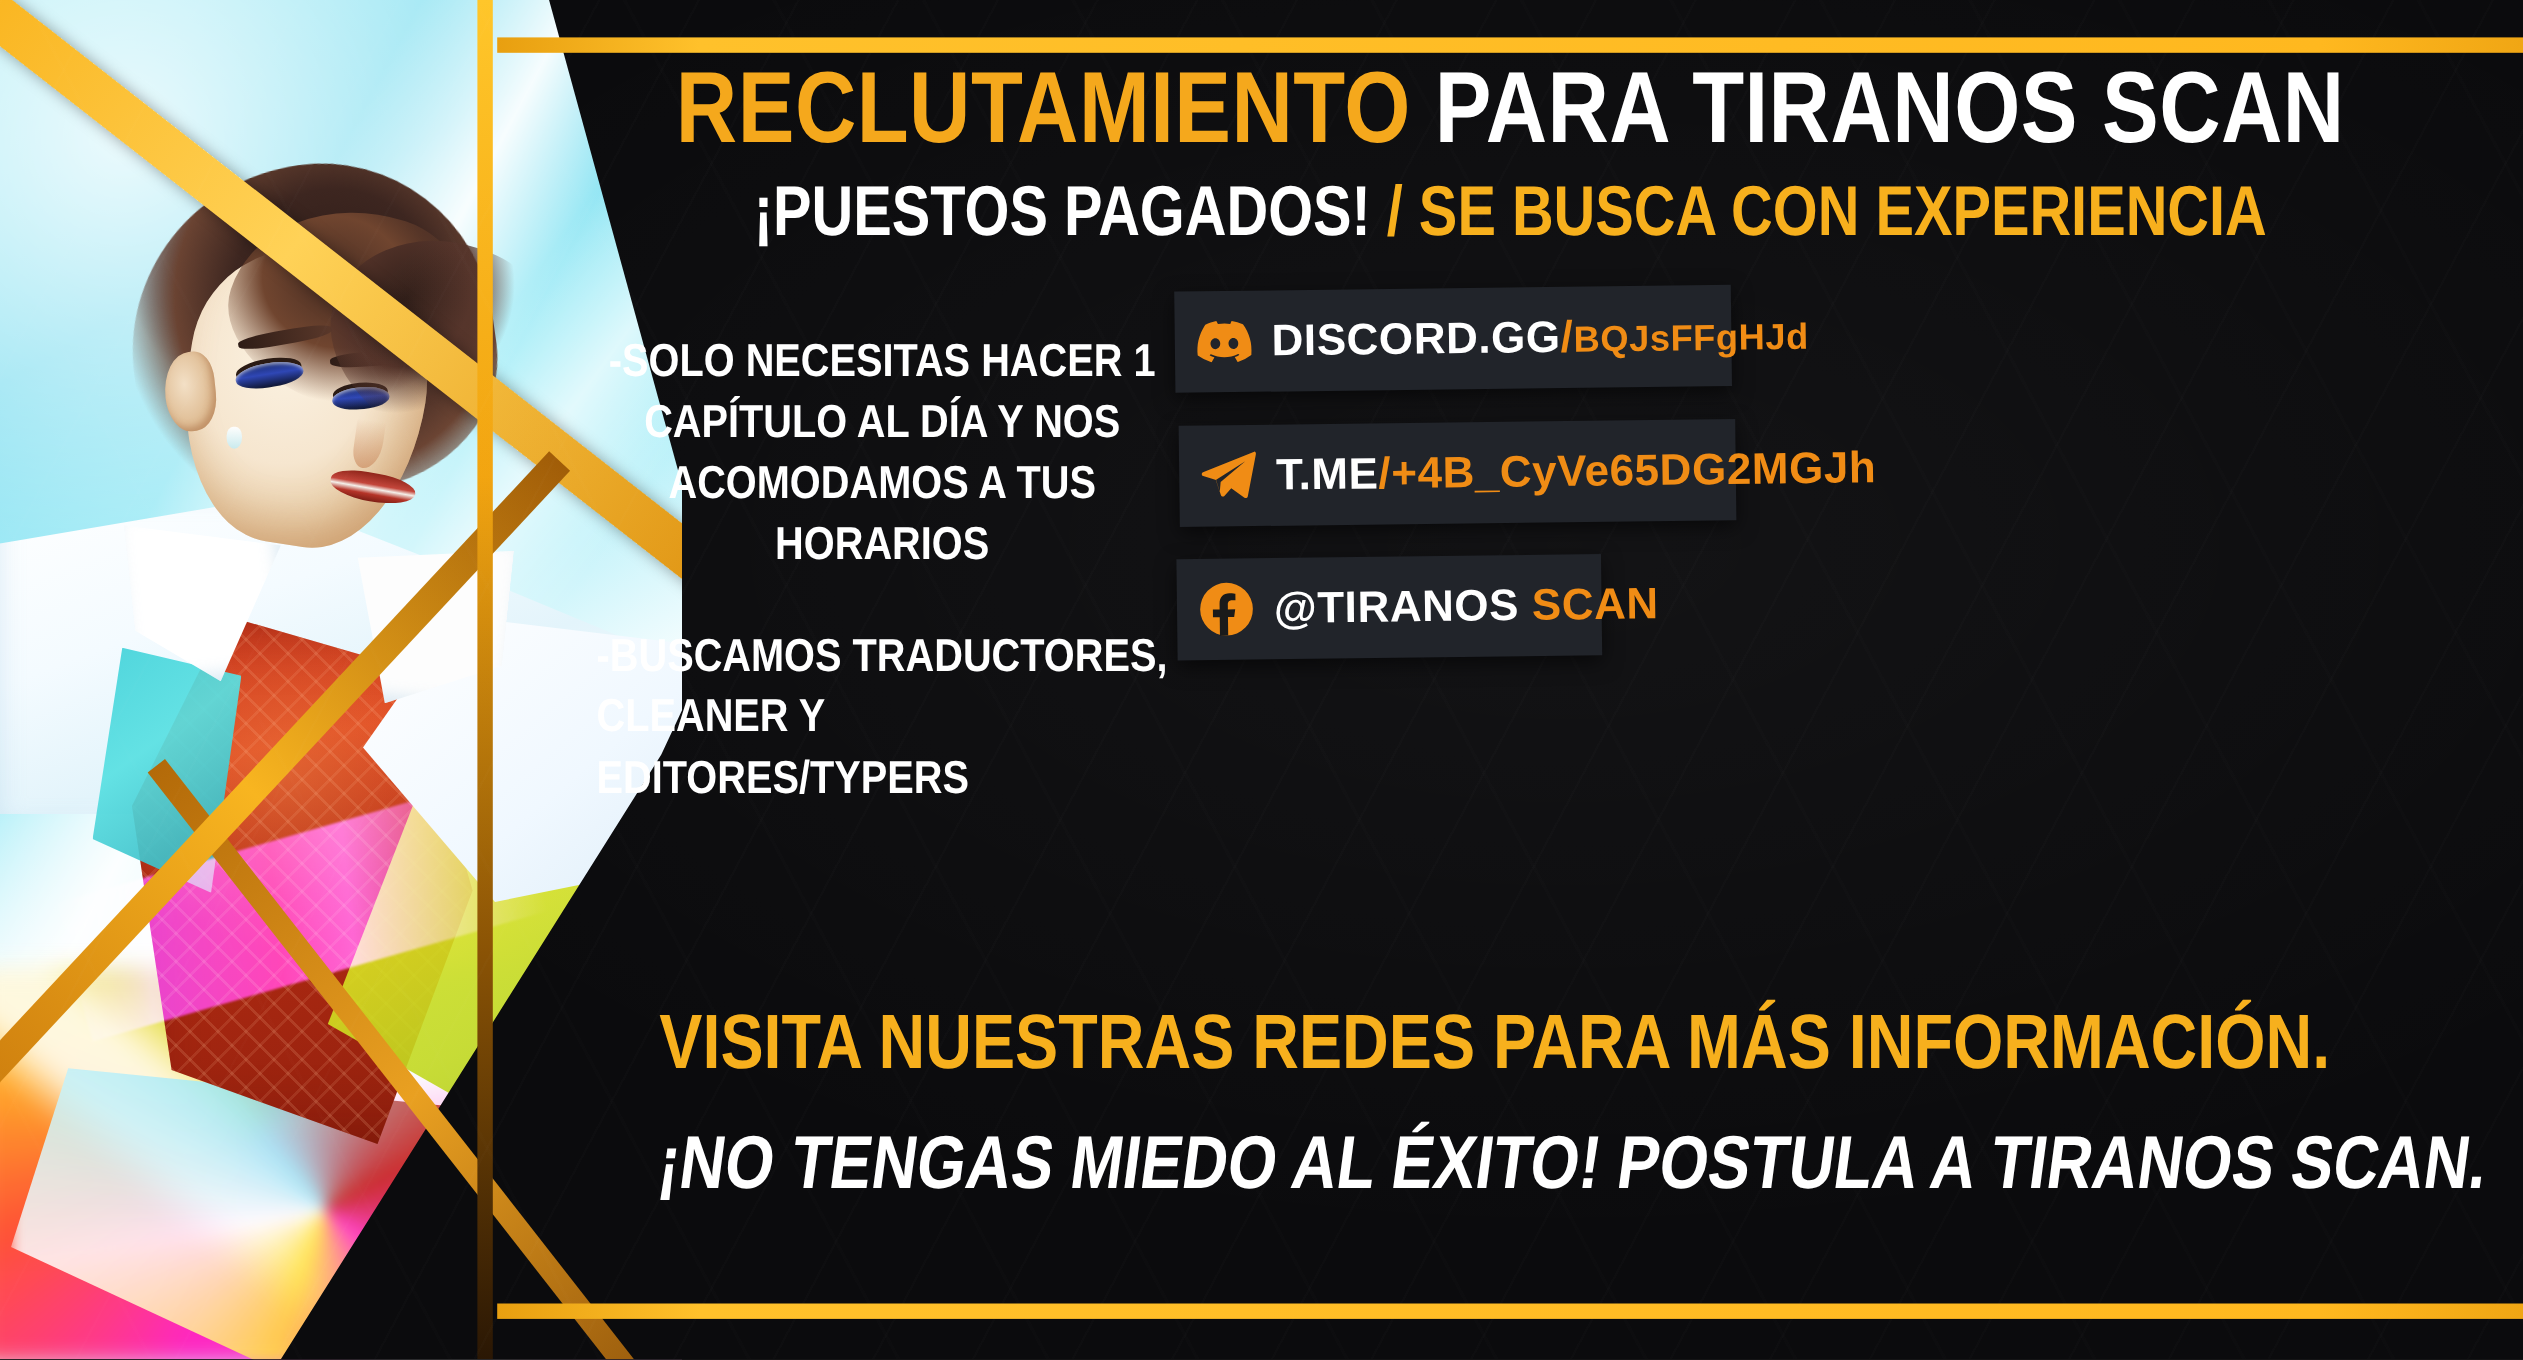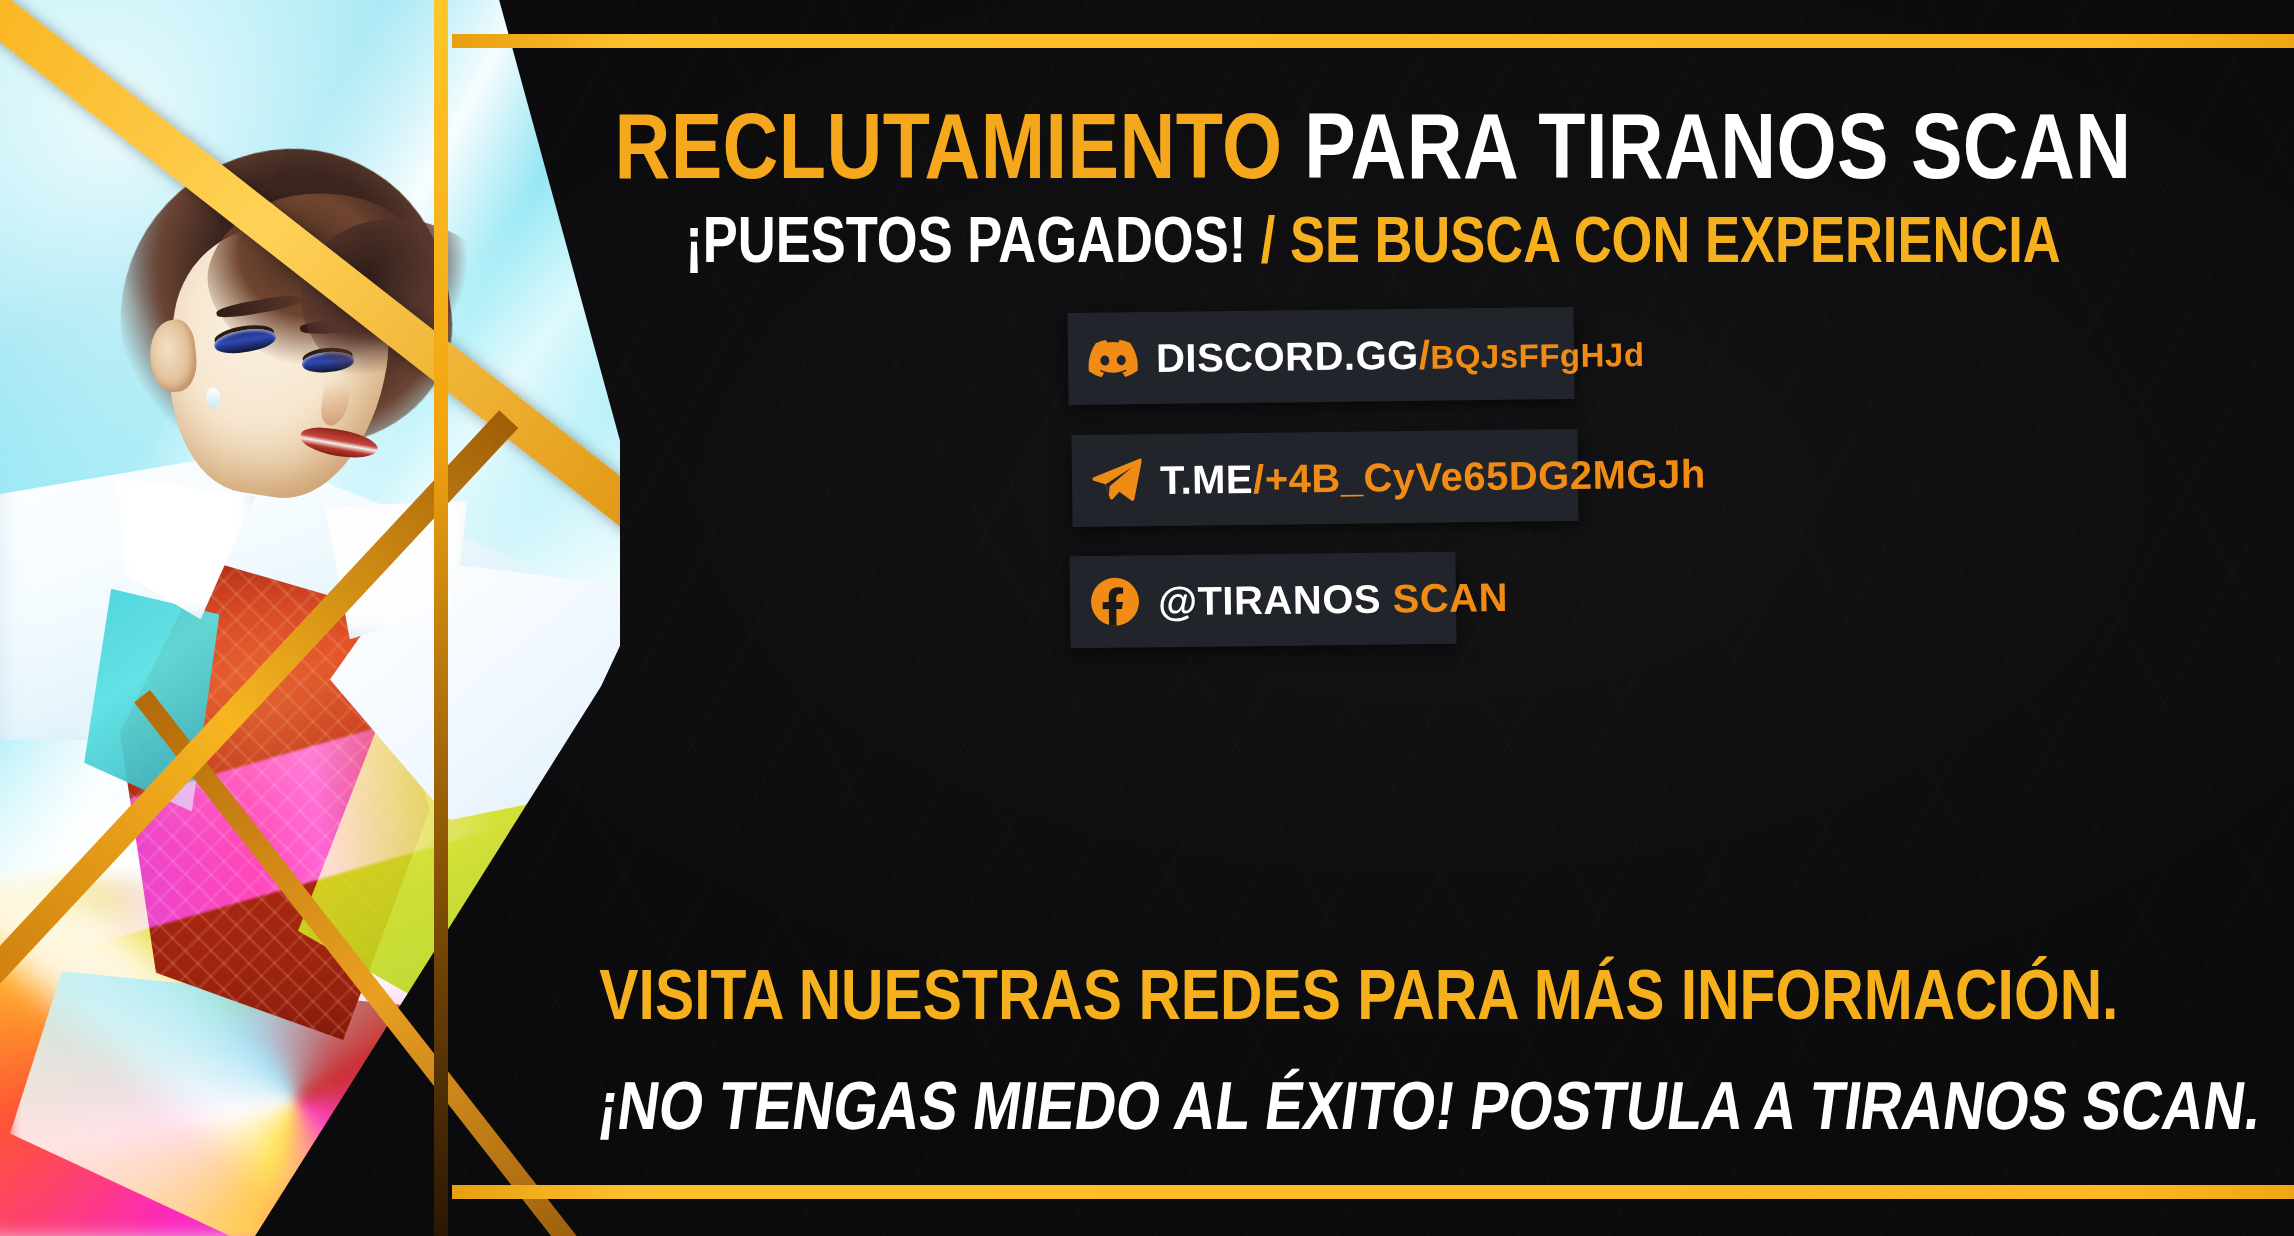--- a/index.html
+++ b/index.html
@@ -177,21 +177,21 @@
     clip-path:polygon(100% 0, 100% 100%, 0 100%, 86% 18%);
   }
 
   
   .ruleTop{position:absolute;left:452px;top:34px;right:0;height:14px;
     background:linear-gradient(90deg,#e89f10,#ffc12b 10%,#ffb81f 90%,#f0a614);}
   .ruleBottom{position:absolute;left:452px;top:1185px;right:0;height:14px;
     background:linear-gradient(90deg,#e89f10,#ffc12b 10%,#ffb81f 90%,#f0a614);}
 
   
-  #content{position:absolute;left:452px;top:0;right:0;bottom:0;margin-top:48px;}
+  #content{position:absolute;left:452px;top:0;right:0;bottom:0;}
 
   .headline{
     position:absolute;left:0;right:0;top:52px;text-align:center;
     font-family:"Liberation Sans Narrow","Liberation Sans",sans-serif;
     font-weight:700;font-size:92px;letter-spacing:.5px;line-height:1;
     transform:scaleX(.84);white-space:nowrap;
   }
   .headline .gold{color:#f5a81c;}
   .headline .white{color:#ffffff;}
 
@@ -290,20 +290,24 @@
     <div class="headline">
       <span class="gold">RECLUTAMIENTO</span>
       <span class="white">PARA TIRANOS SCAN</span>
     </div>
 
     <div class="subline">
       <span class="white">¡PUESTOS PAGADOS!</span>
       <span class="gold">/ SE BUSCA CON EXPERIENCIA</span>
     </div>
 
+    <div class="bullets">
+      <p>-SOLO NECESITAS HACER 1 CAPÍTULO AL DÍA Y NOS ACOMODAMOS A TUS HORARIOS</p>
+      <p>-BUSCAMOS TRADUCTORES, CLEANER Y EDITORES/TYPERS</p>
+    </div>
 
     <div class="cards">
 
       <div class="card c1">
         <span class="ico">
           <svg width="50" height="38" viewBox="0 0 71 55" aria-hidden="true">
             <path fill="#f08c15" d="M60.1 4.9A58.5 58.5 0 0 0 45.6.4a.2.2 0 0 0-.2.1c-.6 1.1-1.3 2.6-1.8 3.8a54 54 0 0 0-16.2 0c-.5-1.2-1.2-2.7-1.9-3.8a.2.2 0 0 0-.2-.1c-5 .9-9.9 2.4-14.5 4.5a.2.2 0 0 0-.1.1C1.6 18.7-1 32.1.3 45.3c0 .1 0 .2.1.2a58.9 58.9 0 0 0 17.8 9c.1 0 .2 0 .3-.1 1.4-1.9 2.6-3.9 3.6-6 .1-.2 0-.3-.2-.4-2-.7-3.8-1.6-5.6-2.6-.2-.1-.2-.4 0-.5l1.1-.9c.1-.1.2-.1.3 0 11.7 5.3 24.3 5.3 35.8 0 .1-.1.2 0 .3 0l1.1.9c.2.1.2.4 0 .5-1.8 1.1-3.7 1.9-5.6 2.6-.2.1-.3.2-.2.4 1.1 2.1 2.3 4.1 3.6 6 .1.1.2.1.3.1a58.7 58.7 0 0 0 17.8-9c.1 0 .1-.1.1-.2 1.5-15.3-2.5-28.6-10.6-40.3 0 0 0-.1-.1-.1zM23.7 37.3c-3.5 0-6.4-3.2-6.4-7.2s2.8-7.2 6.4-7.2c3.6 0 6.5 3.3 6.4 7.2 0 4-2.8 7.2-6.4 7.2zm23.7 0c-3.5 0-6.4-3.2-6.4-7.2s2.8-7.2 6.4-7.2c3.6 0 6.5 3.3 6.4 7.2 0 4-2.8 7.2-6.4 7.2z"></path>
           </svg>
         </span>
         <span class="txt">

